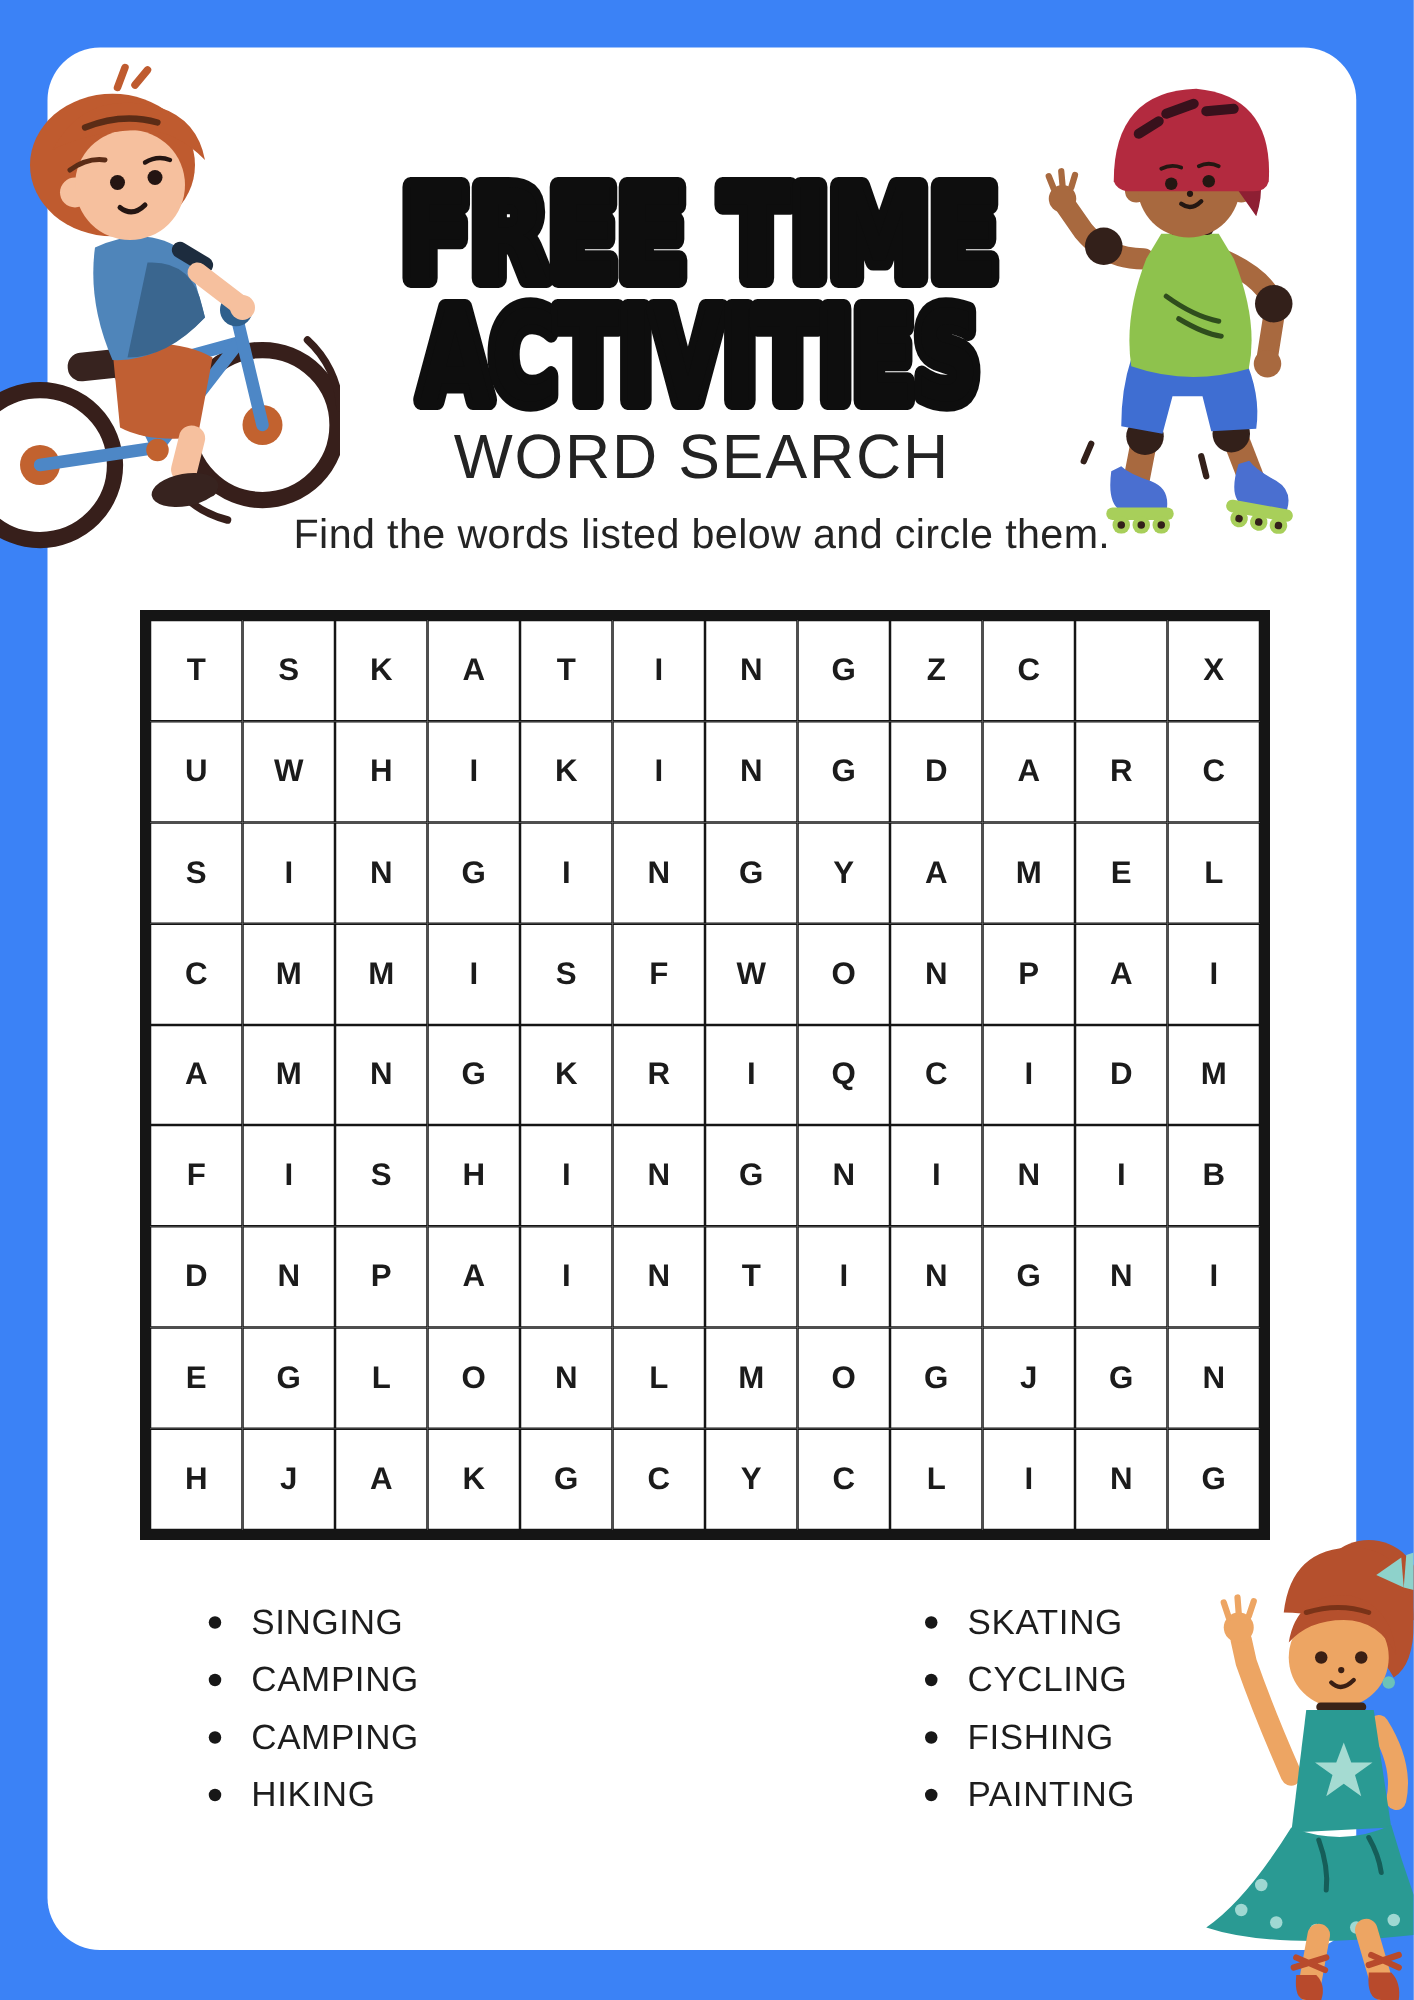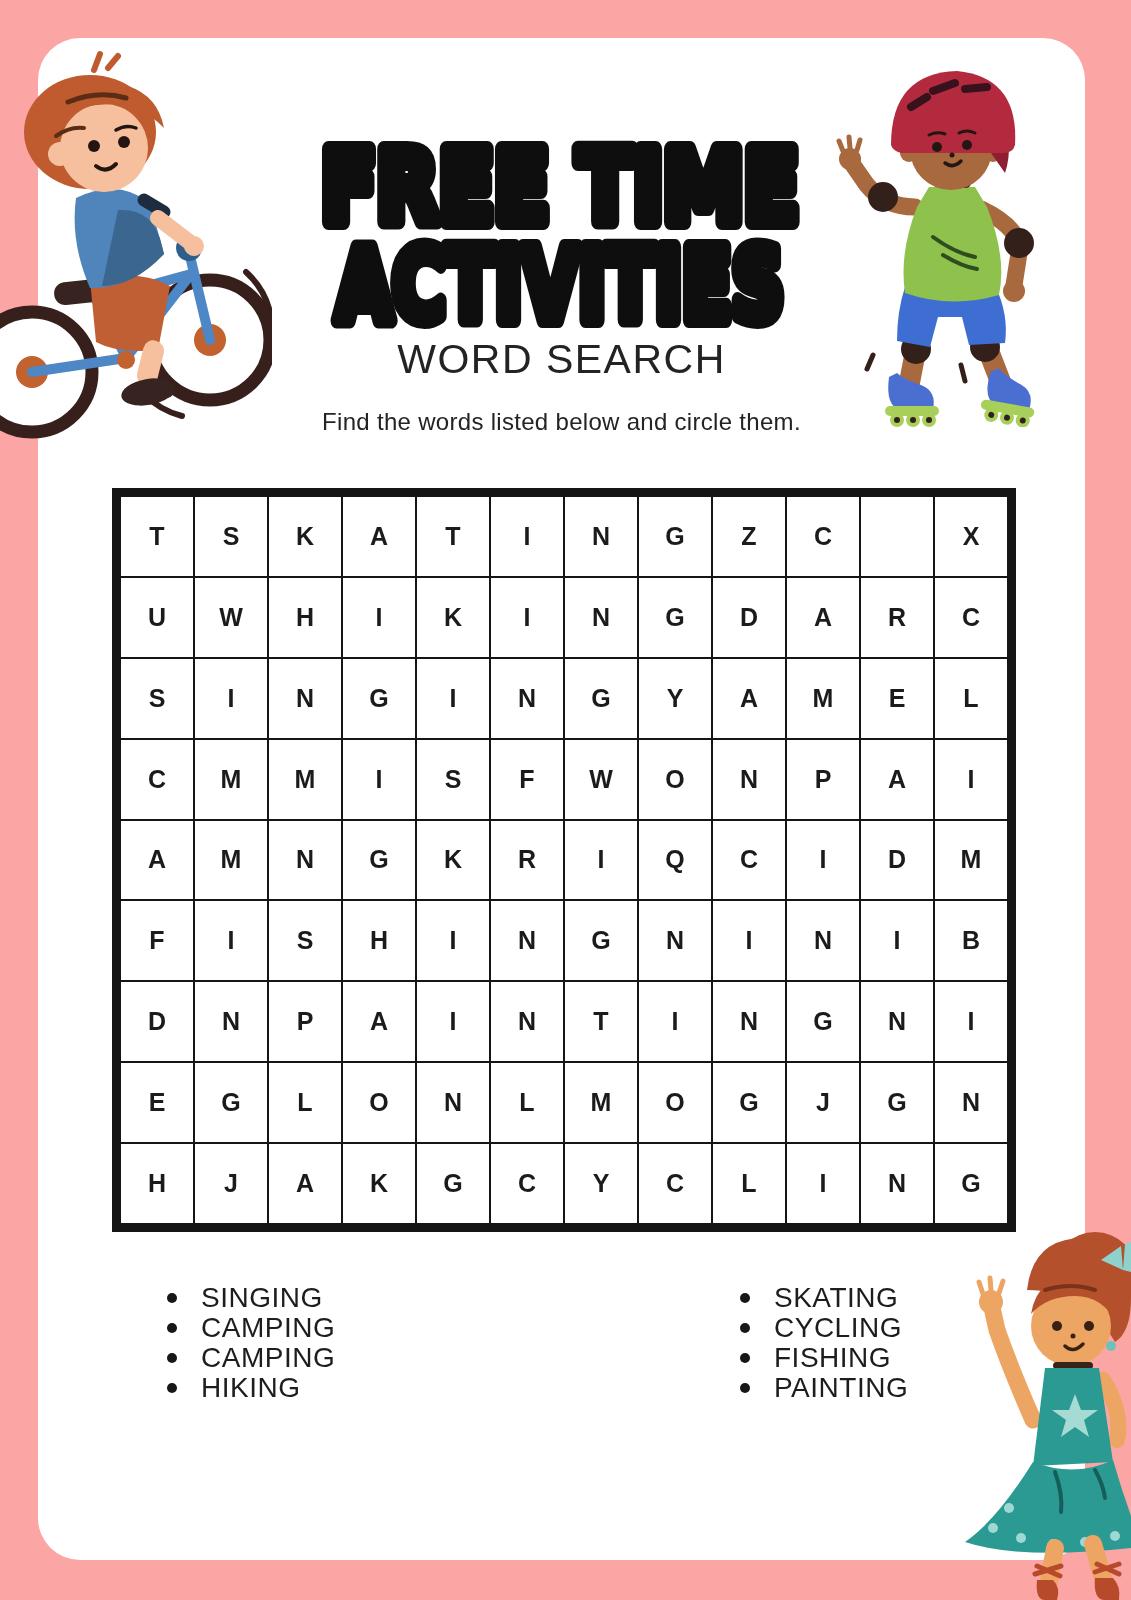--- a/index.html
+++ b/index.html
@@ -1,48 +1,48 @@
 <!DOCTYPE html>
 <html><head>
 <meta charset="utf-8">
 <style>
   html,body{margin:0;padding:0;}
   .page{
     position:relative;width:1131px;height:1600px;
-    background:#fca5a5;overflow:hidden;
+    background:#3b82f6;overflow:hidden;
     font-family:"Liberation Sans",sans-serif;
   }
   .card{
     position:absolute;left:38px;top:38px;width:1047px;height:1522px;
     background:#ffffff;border-radius:42px;
   }
   .title-svg{position:absolute;left:210px;top:118px;z-index:2;}
   .subtitle{
     position:absolute;left:38px;top:336px;width:1047px;
-    text-align:center;font-size:41px;font-weight:400;
+    text-align:center;font-size:50px;font-weight:400;
     color:#232323;letter-spacing:1.5px;z-index:2;
   }
   .instruction{
     position:absolute;left:38px;top:408px;width:1047px;
-    text-align:center;font-size:24px;font-weight:400;
+    text-align:center;font-size:33px;font-weight:400;
     color:#242424;letter-spacing:0.3px;z-index:2;
   }
   .grid{
     position:absolute;left:112px;top:488px;width:904px;height:744px;
     box-sizing:border-box;border:8px solid #151515;background:#ffffff;
     display:grid;grid-template-columns:repeat(12,1fr);grid-template-rows:repeat(9,1fr);
     z-index:1;
   }
   .cell{
     border:1.5px solid #151515;
     display:flex;align-items:center;justify-content:center;
     font-size:25px;font-weight:bold;color:#1b1b1b;
   }
   .word-col{
-    position:absolute;top:1283px;display:flex;flex-direction:column;z-index:2;justify-content:space-between;
+    position:absolute;top:1283px;display:flex;flex-direction:column;gap:16px;z-index:2;justify-content:space-between;
   }
   .word-col.c1{left:167px;}
   .word-col.c2{left:457px;}
   .word-col.c3{left:740px;}
   .word-item{display:flex;align-items:center;height:30px;}
   .dot{width:10px;height:10px;border-radius:50%;background:#171717;margin-right:24px;flex:0 0 auto;}
   .word-label{font-size:28px;color:#1d1d1d;letter-spacing:0.5px;white-space:nowrap;}
   .illus{position:absolute;z-index:3;}
 </style>
 </head>

